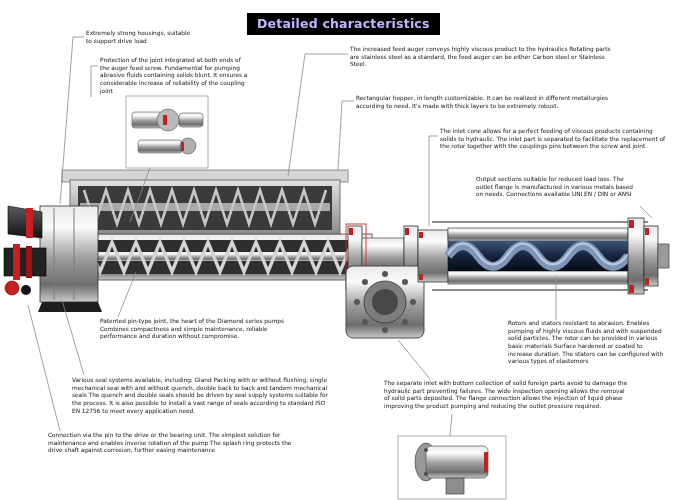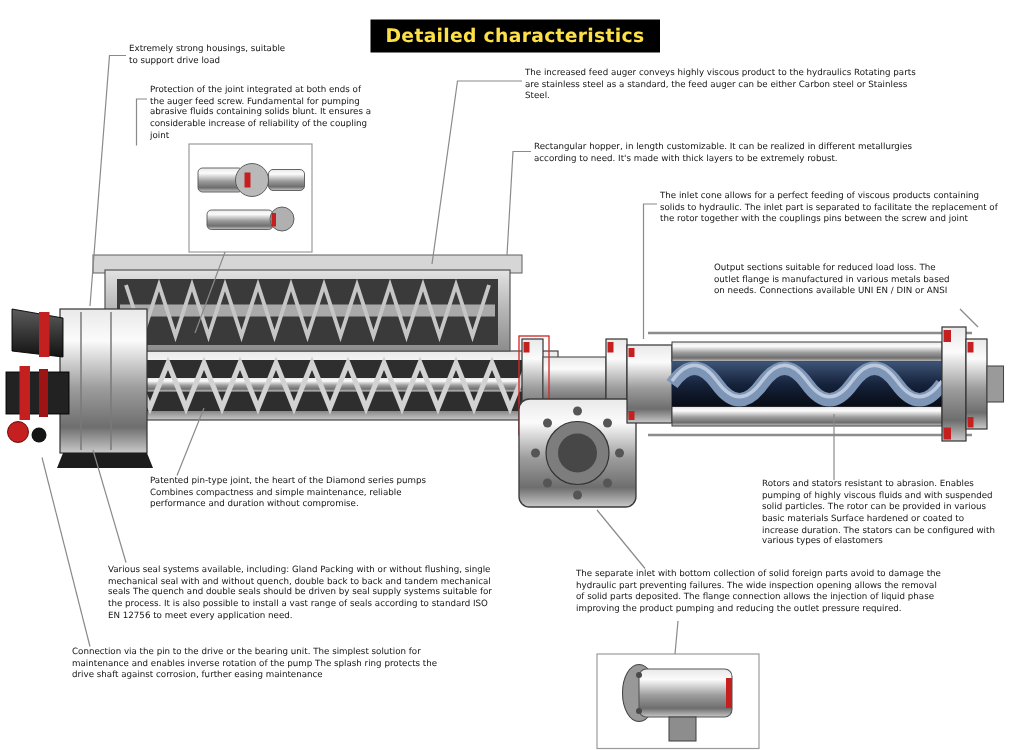--- a/index.html
+++ b/index.html
@@ -1,21 +1,21 @@
 <!DOCTYPE html>
 <html><head>
 <meta charset="utf-8">
 <style>
   html,body{margin:0;padding:0;background:#fff;}
   .canvas{
     position:relative;width:681px;height:500px;background:#ffffff;overflow:hidden;
     font-family:"DejaVu Sans","Liberation Sans",sans-serif;
   }
   .title{
-    position:absolute;left:247px;top:13px;background:#000;color:#fde047;
+    position:absolute;left:247px;top:13px;background:#000;color:#c4b5fd;
     font-weight:bold;font-size:12.5px;padding:3px 10px 4px;letter-spacing:.2px;
   }
   .ann{
     position:absolute;font-size:5.8px;line-height:1.32;color:#141414;text-align:left;
   }
   svg.diagram{position:absolute;left:0;top:0;}
 </style>
 </head>
 <body>
 

